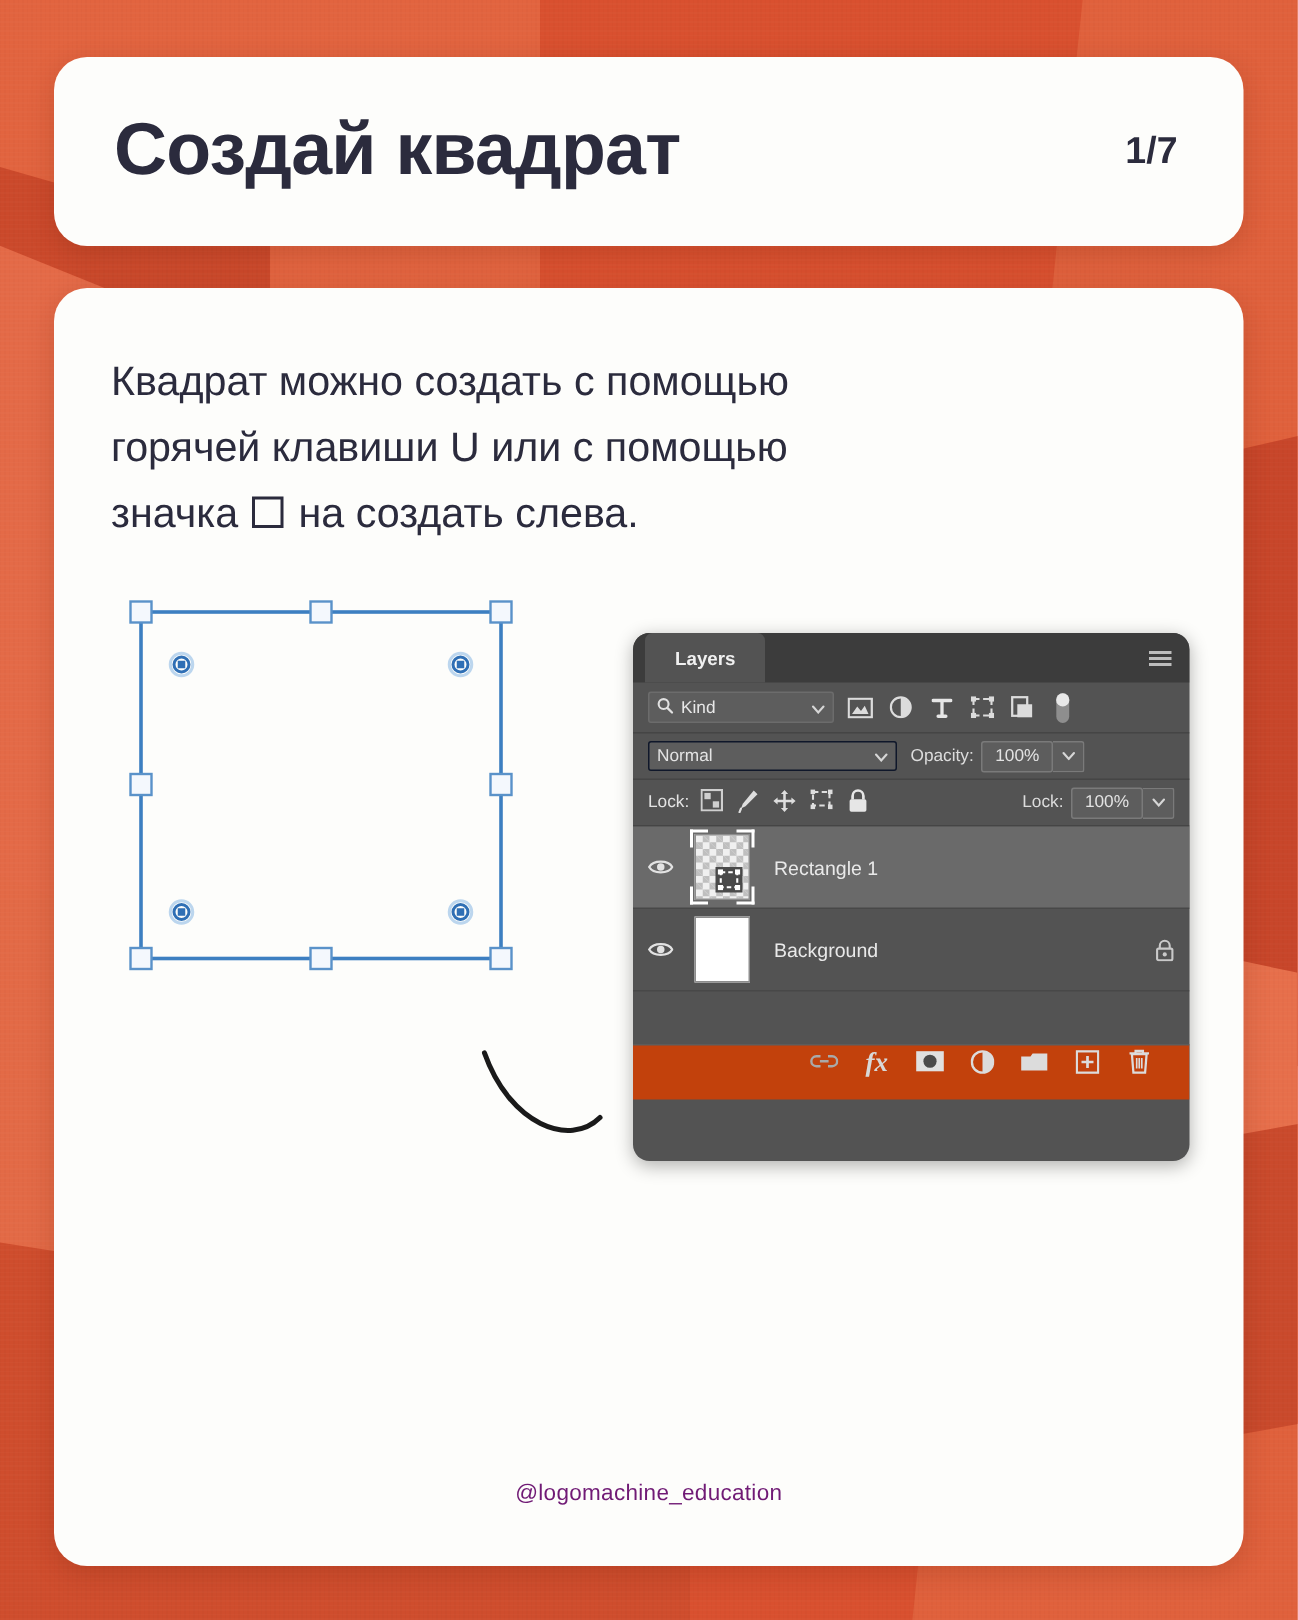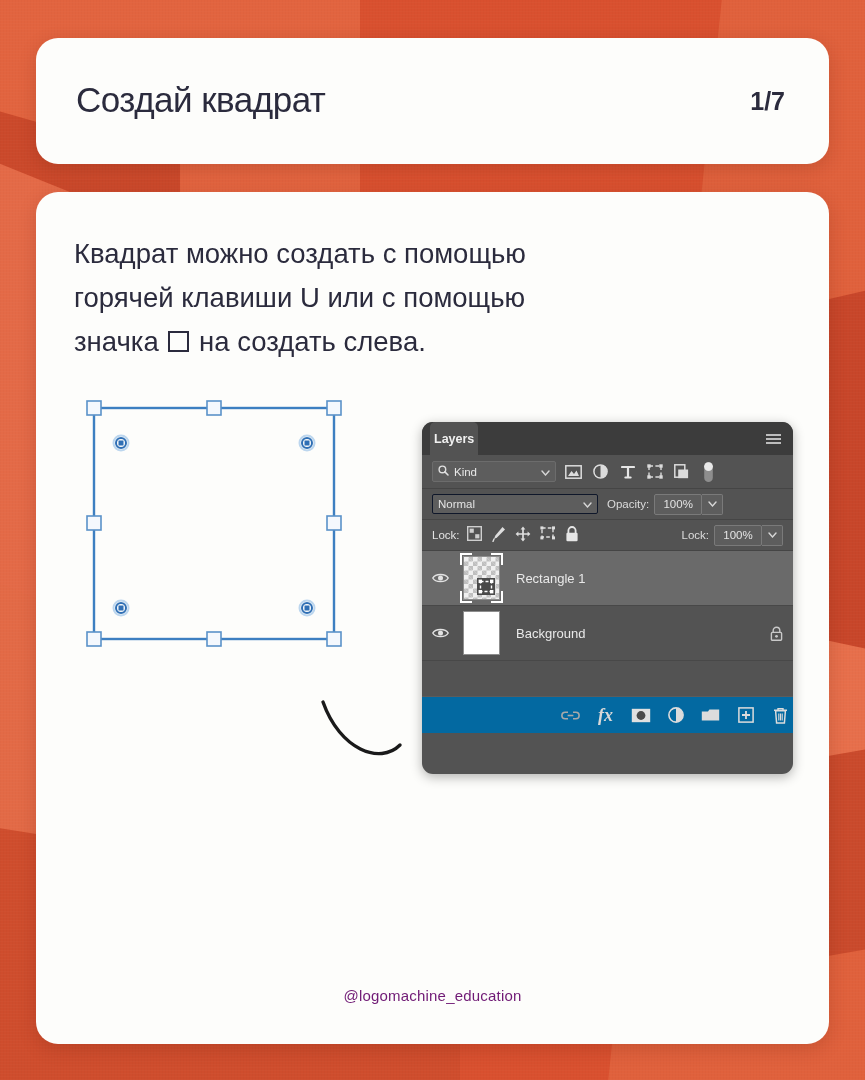--- a/index.html
+++ b/index.html
@@ -59,22 +59,22 @@
     box-shadow: 0 5px 18px rgba(90,20,0,.18);
   }
   #title-card {
     left: 36px; top: 38px;
     width: 793px; height: 126px;
   }
   #title-text {
     position: absolute;
     left: 40px; top: 50%;
     transform: translateY(-52%);
-    font-size: 35px;
-    font-weight: normal;
+    font-size: 49px;
+    font-weight: bold;
     color: #2b2b3d;
     letter-spacing: -0.5px;
     white-space: nowrap;
   }
   #page-indicator {
     position: absolute;
     right: 44px; top: 50%;
     transform: translateY(-50%);
     font-size: 25px;
     font-weight: bold;
@@ -141,21 +141,21 @@
   }
   #ps-header {
     position: relative;
     height: 33px;
     background: #3c3c3c;
   }
   #ps-tab {
     position: absolute;
     left: 8px; top: 0;
     height: 33px;
-    padding: 0 4px;
+    padding: 0 20px;
     display: flex; align-items: center;
     background: #535353;
     border-radius: 5px 5px 0 0;
     font-size: 12.5px;
     font-weight: bold;
     color: #f0f0f0;
   }
   #ps-menu-icon {
     position: absolute;
     right: 12px; top: 12px;
@@ -273,26 +273,26 @@
   }
   .layer-lock {
     width: 34px;
     display: flex; align-items: center; justify-content: center;
     flex-shrink: 0;
   }
 
   #ps-spacer { height: 35px; }
   #ps-bottombar {
     height: 36px;
-    background: #0369a1;
+    background: #c2410c;
     border-top: 1px solid #5c5c5c;
     display: flex;
-    align-items: center;
+    align-items: flex-start;
     justify-content: flex-end;
-    padding-right: 2px;
+    padding-right: 23px;
     gap: 14px;
   }
   #ps-bottombar .bb { display:flex; align-items:center; justify-content:center; width: 21px; height: 21px; }
   .fx-text {
     font-family: "Liberation Serif", serif;
     font-style: italic;
     font-size: 18px;
     font-weight: bold;
     color: #d8d8d8;
     line-height: 1;

